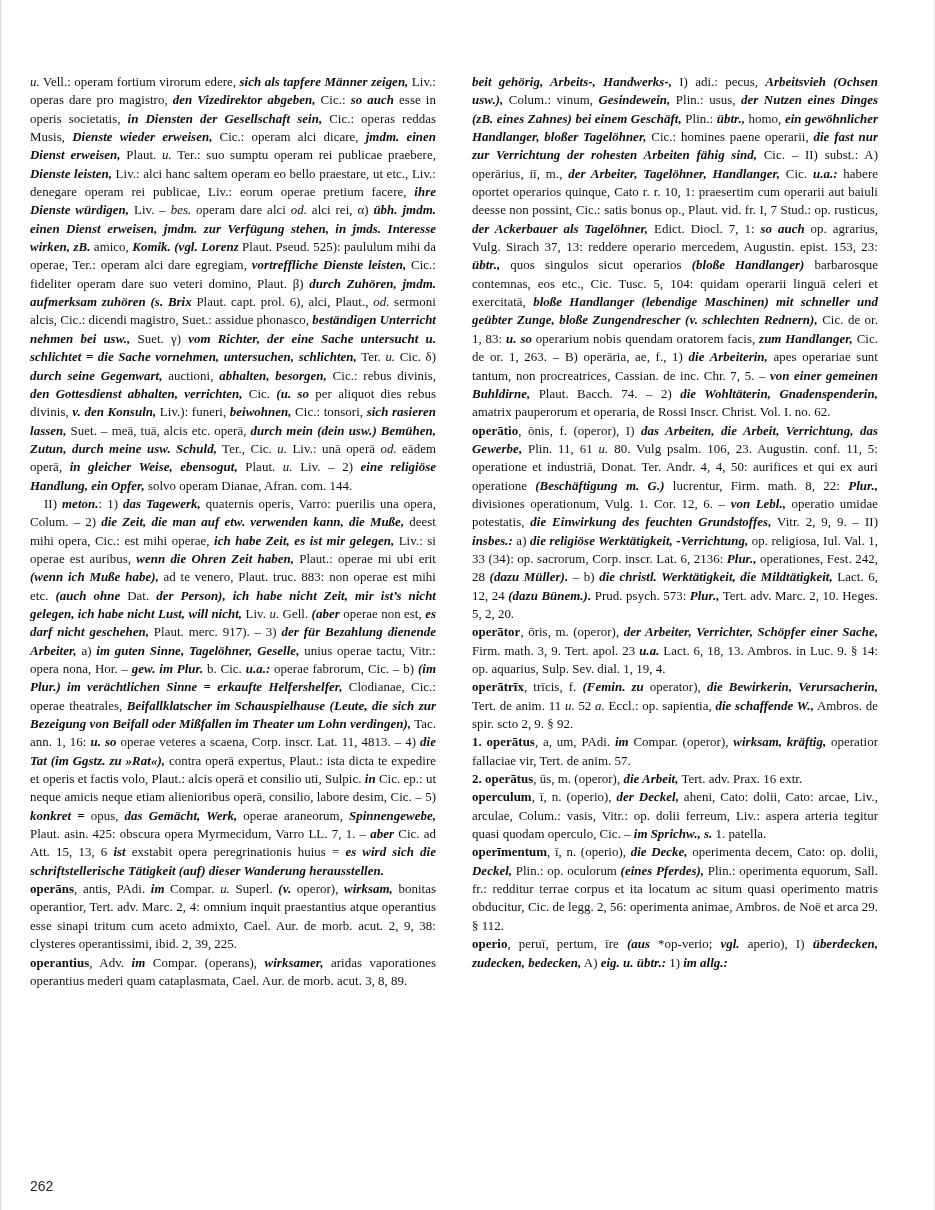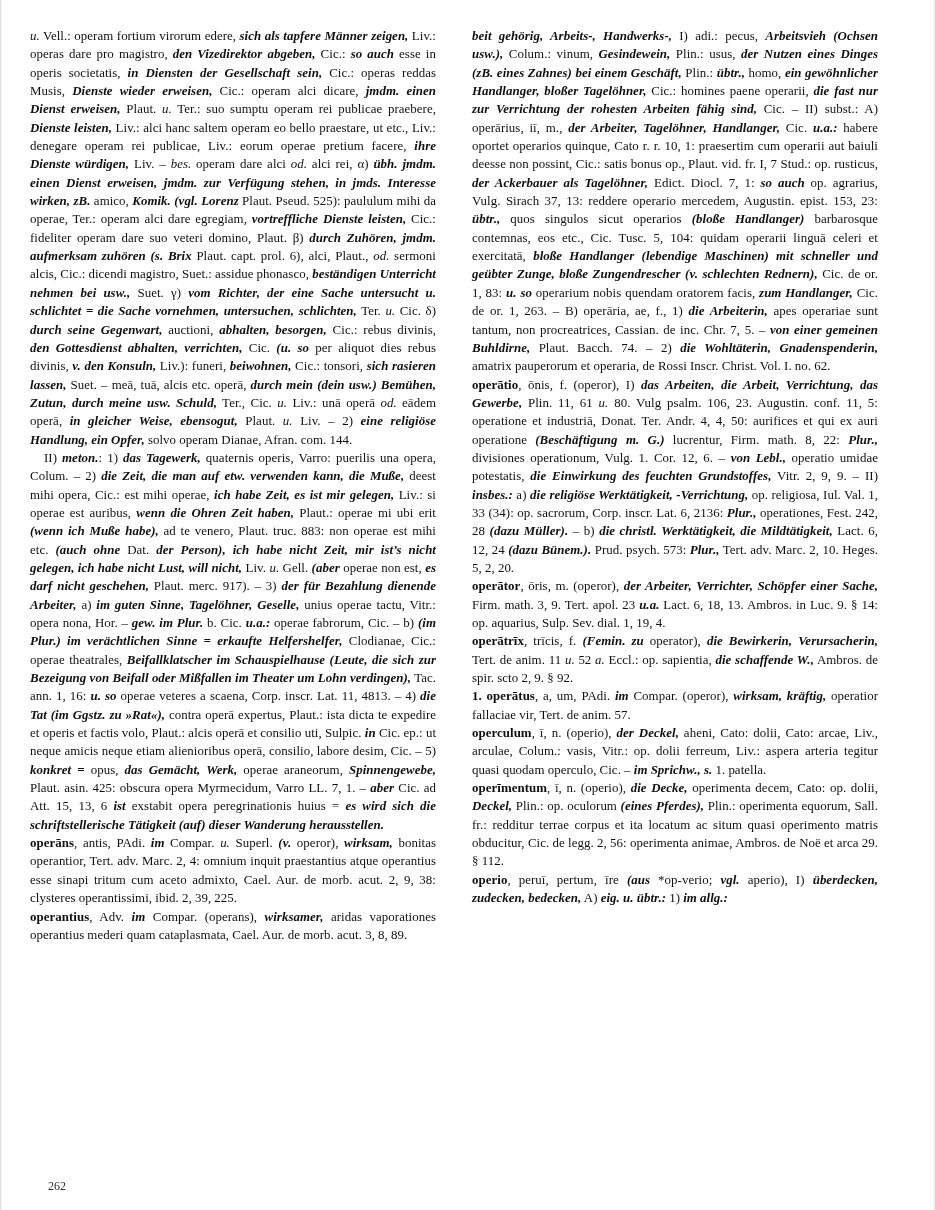--- a/index.html
+++ b/index.html
@@ -39,20 +39,21 @@
     left: 30px;
     top: 27px;
     width: 848px;
     height: 1128px;
     display: flex;
     gap: 36px;
   }
   .column {
     width: 406px;
     height: 100%;
+    margin-top: 46px;
   }
 
   .entry, .para {
     margin: 0;
     padding: 0;
     font-size: 12.9px;
     line-height: 18.35px;
     text-align: justify;
     text-justify: inter-word;
     -webkit-hyphens: none;
@@ -66,26 +67,26 @@
   
   .hw { font-weight: bold; }
   
   .gl { font-weight: bold; font-style: italic; }
   
   .it { font-style: italic; }
   
 
   #folio {
     position: absolute;
-    left: 48px;
+    left: 30px;
     top: 1180px;
-    font-size: 12px;
+    font-size: 14px;
     line-height: 13px;
     color: #2a2a2a;
-    font-family: Liberation Serif, serif;
+    font-family: Liberation Sans, sans-serif;
   }
 </style>
 </head>
 <body>
 
 <div id="page">
 
   <div class="scan-edge-left"></div>
   <div class="scan-edge-right"></div>
 
@@ -95,20 +96,21 @@
         <p class="entry indent"><span class="plain">II) </span><span class="gl">meton.</span><span class="plain">: 1) </span><span class="gl">das </span><span class="gl">Tagewerk,</span><span class="plain"> quaternis operis, Varro: puerilis una opera, Colum. – 2) </span><span class="gl">die </span><span class="gl">Zeit, die man auf etw. verwenden kann, die </span><span class="gl">Muße,</span><span class="plain"> deest mihi opera, Cic.: est mihi operae, </span><span class="gl">ich habe Zeit, es ist mir gelegen,</span><span class="plain"> Liv.: si operae est auribus, </span><span class="gl">wenn die Ohren Zeit haben,</span><span class="plain"> Plaut.: operae mi ubi erit </span><span class="gl">(wenn ich Muße habe),</span><span class="plain"> ad te venero, Plaut. truc. 883: non operae est mihi etc. </span><span class="gl">(auch ohne</span><span class="plain"> Dat. </span><span class="gl">der Person), ich habe nicht Zeit, mir ist’s nicht gelegen, ich habe nicht Lust, will nicht,</span><span class="plain"> Liv. </span><span class="it">u.</span><span class="plain"> Gell. </span><span class="gl">(aber</span><span class="plain"> operae non est, </span><span class="gl">es darf nicht geschehen,</span><span class="plain"> Plaut. merc. 917). – 3) </span><span class="gl">der für Bezahlung dienende </span><span class="gl">Arbeiter,</span><span class="plain"> a) </span><span class="gl">im guten Sinne, Tagelöhner, Geselle,</span><span class="plain"> unius operae tactu, Vitr.: opera nona, Hor. – </span><span class="gl">gew. im Plur.</span><span class="plain"> b. Cic. </span><span class="gl">u.a.:</span><span class="plain"> operae fabrorum, Cic. – b) </span><span class="gl">(im Plur.) im verächtlichen Sinne = erkaufte </span><span class="gl">Helfershelfer,</span><span class="plain"> Clodianae, Cic.: operae theatrales, </span><span class="gl">Beifallklatscher im Schauspielhause (Leute, die sich zur Bezeigung von Beifall oder Mißfallen im Theater um Lohn verdingen),</span><span class="plain"> Tac. ann. 1, 16: </span><span class="gl">u. so</span><span class="plain"> operae veteres a scaena, Corp. inscr. Lat. 11, 4813. – 4) </span><span class="gl">die </span><span class="gl">Tat (im Ggstz. zu »Rat«),</span><span class="plain"> contra operā expertus, Plaut.: ista dicta te expedire et operis et factis volo, Plaut.: alcis operā et consilio uti, Sulpic. </span><span class="gl">in</span><span class="plain"> Cic. ep.: ut neque amicis neque etiam alienioribus operā, consilio, labore desim, Cic. – 5) </span><span class="gl">konkret = </span><span class="plain">opus, </span><span class="gl">das </span><span class="gl">Gemächt, Werk,</span><span class="plain"> operae araneorum, </span><span class="gl">Spinnengewebe,</span><span class="plain"> Plaut. asin. 425: obscura opera Myrmecidum, Varro LL. 7, 1. – </span><span class="gl">aber</span><span class="plain"> Cic. ad Att. 15, 13, 6 </span><span class="gl">ist</span><span class="plain"> exstabit opera peregrinationis huius = </span><span class="gl">es wird sich die schriftstellerische Tätigkeit (auf) dieser Wanderung herausstellen.</span></p>
         <p class="entry"><span class="hw">operāns</span><span class="plain">, antis, PAdi. </span><span class="gl">im</span><span class="plain"> Compar. </span><span class="it">u.</span><span class="plain"> Superl. </span><span class="gl">(v.</span><span class="plain"> operor), </span><span class="gl">wirksam,</span><span class="plain"> bonitas operantior, Tert. adv. Marc. 2, 4: omnium inquit praestantius atque operantius esse sinapi tritum cum aceto admixto, Cael. Aur. de morb. acut. 2, 9, 38: clysteres operantissimi, ibid. 2, 39, 225.</span></p>
         <p class="entry"><span class="hw">operantius</span><span class="plain">, Adv. </span><span class="gl">im</span><span class="plain"> Compar. (operans), </span><span class="gl">wirksamer,</span><span class="plain"> aridas vaporationes operantius mederi quam cataplasmata, Cael. Aur. de morb. acut. 3, 8, 89.</span></p>
       </div>
     <div class="column" id="col-right">
         <p class="entry"><span class="gl">beit gehörig, Arbeits-, Handwerks-,</span><span class="plain"> I) adi.: pecus, </span><span class="gl">Arbeitsvieh (Ochsen usw.),</span><span class="plain"> Colum.: vinum, </span><span class="gl">Gesindewein,</span><span class="plain"> Plin.: usus, </span><span class="gl">der Nutzen eines Dinges (zB. eines Zahnes) bei einem Geschäft,</span><span class="plain"> Plin.: </span><span class="gl">übtr.,</span><span class="plain"> homo, </span><span class="gl">ein gewöhnlicher Handlanger, bloßer Tagelöhner,</span><span class="plain"> Cic.: homines paene operarii, </span><span class="gl">die fast nur zur Verrichtung der rohesten Arbeiten fähig sind,</span><span class="plain"> Cic. – II) subst.: A) operārius, iī, m., </span><span class="gl">der </span><span class="gl">Arbeiter, Tagelöhner, Handlanger,</span><span class="plain"> Cic. </span><span class="gl">u.a.:</span><span class="plain"> habere oportet operarios quinque, Cato r. r. 10, 1: praesertim cum operarii aut baiuli deesse non possint, Cic.: satis bonus op., Plaut. vid. fr. I, 7 Stud.: op. rusticus, </span><span class="gl">der Ackerbauer als Tagelöhner,</span><span class="plain"> Edict. Diocl. 7, 1: </span><span class="gl">so auch</span><span class="plain"> op. agrarius, Vulg. Sirach 37, 13: reddere operario mercedem, Augustin. epist. 153, 23: </span><span class="gl">übtr.,</span><span class="plain"> quos singulos sicut operarios </span><span class="gl">(bloße Handlanger)</span><span class="plain"> barbarosque contemnas, eos etc., Cic. Tusc. 5, 104: quidam operarii linguā celeri et exercitatā, </span><span class="gl">bloße Handlanger (lebendige Maschinen) mit schneller und geübter Zunge, bloße Zungendrescher (v. schlechten Rednern),</span><span class="plain"> Cic. de or. 1, 83: </span><span class="gl">u. so</span><span class="plain"> operarium nobis quendam oratorem facis, </span><span class="gl">zum Handlanger,</span><span class="plain"> Cic. de or. 1, 263. – B) operāria, ae, f., 1) </span><span class="gl">die </span><span class="gl">Arbeiterin,</span><span class="plain"> apes operariae sunt tantum, non procreatrices, Cassian. de inc. Chr. 7, 5. – </span><span class="gl">von einer gemeinen Buhldirne,</span><span class="plain"> Plaut. Bacch. 74. – 2) </span><span class="gl">die </span><span class="gl">Wohltäterin, Gnadenspenderin,</span><span class="plain"> amatrix pauperorum et operaria, de Rossi Inscr. Christ. Vol. I. no. 62.</span></p>
         <p class="entry"><span class="hw">operātio</span><span class="plain">, ōnis, f. (operor), I) </span><span class="gl">das </span><span class="gl">Arbeiten, die </span><span class="gl">Arbeit, Verrichtung, das </span><span class="gl">Gewerbe,</span><span class="plain"> Plin. 11, 61 </span><span class="it">u.</span><span class="plain"> 80. Vulg psalm. 106, 23. Augustin. conf. 11, 5: operatione et industriā, Donat. Ter. Andr. 4, 4, 50: aurifices et qui ex auri operatione </span><span class="gl">(Beschäftigung m. G.)</span><span class="plain"> lucrentur, Firm. math. 8, 22: </span><span class="gl">Plur.,</span><span class="plain"> divisiones operationum, Vulg. 1. Cor. 12, 6. – </span><span class="gl">von Lebl.,</span><span class="plain"> operatio umidae potestatis, </span><span class="gl">die Einwirkung des feuchten Grundstoffes,</span><span class="plain"> Vitr. 2, 9, 9. – II) </span><span class="gl">insbes.:</span><span class="plain"> a) </span><span class="gl">die religiöse </span><span class="gl">Werktätigkeit, -Verrichtung,</span><span class="plain"> op. religiosa, Iul. Val. 1, 33 (34): op. sacrorum, Corp. inscr. Lat. 6, 2136: </span><span class="gl">Plur.,</span><span class="plain"> operationes, Fest. 242, 28 </span><span class="gl">(dazu Müller).</span><span class="plain"> – b) </span><span class="gl">die christl. </span><span class="gl">Werktätigkeit, die </span><span class="gl">Mildtätigkeit,</span><span class="plain"> Lact. 6, 12, 24 </span><span class="gl">(dazu Bünem.).</span><span class="plain"> Prud. psych. 573: </span><span class="gl">Plur.,</span><span class="plain"> Tert. adv. Marc. 2, 10. Heges. 5, 2, 20.</span></p>
         <p class="entry"><span class="hw">operātor</span><span class="plain">, ōris, m. (operor), </span><span class="gl">der </span><span class="gl">Arbeiter, Verrichter, Schöpfer einer Sache,</span><span class="plain"> Firm. math. 3, 9. Tert. apol. 23 </span><span class="gl">u.a.</span><span class="plain"> Lact. 6, 18, 13. Ambros. in Luc. 9. § 14: op. aquarius, Sulp. Sev. dial. 1, 19, 4.</span></p>
         <p class="entry"><span class="hw">operātrīx</span><span class="plain">, trīcis, f. </span><span class="gl">(Femin. zu</span><span class="plain"> operator), </span><span class="gl">die </span><span class="gl">Bewirkerin, Verursacherin,</span><span class="plain"> Tert. de anim. 11 </span><span class="it">u.</span><span class="plain"> 52 </span><span class="it">a.</span><span class="plain"> Eccl.: op. sapientia, </span><span class="gl">die schaffende W.,</span><span class="plain"> Ambros. de spir. scto 2, 9. § 92.</span></p>
         <p class="entry"><span class="hw">1. operātus</span><span class="plain">, a, um, PAdi. </span><span class="gl">im</span><span class="plain"> Compar. (operor), </span><span class="gl">wirksam, kräftig,</span><span class="plain"> operatior fallaciae vir, Tert. de anim. 57.</span></p>
+        <p class="entry"><span class="hw">2. operātus</span><span class="plain">, ūs, m. (operor), </span><span class="gl">die </span><span class="gl">Arbeit,</span><span class="plain"> Tert. adv. Prax. 16 extr.</span></p>
         <p class="entry"><span class="hw">operculum</span><span class="plain">, ī, n. (operio), </span><span class="gl">der </span><span class="gl">Deckel,</span><span class="plain"> aheni, Cato: dolii, Cato: arcae, Liv., arculae, Colum.: vasis, Vitr.: op. dolii ferreum, Liv.: aspera arteria tegitur quasi quodam operculo, Cic. – </span><span class="gl">im Sprichw., s.</span><span class="plain"> 1. patella.</span></p>
         <p class="entry"><span class="hw">operīmentum</span><span class="plain">, ī, n. (operio), </span><span class="gl">die </span><span class="gl">Decke,</span><span class="plain"> operimenta decem, Cato: op. dolii, </span><span class="gl">Deckel,</span><span class="plain"> Plin.: op. oculorum </span><span class="gl">(eines Pferdes),</span><span class="plain"> Plin.: operimenta equorum, Sall. fr.: redditur terrae corpus et ita locatum ac situm quasi operimento matris obducitur, Cic. de legg. 2, 56: operimenta animae, Ambros. de Noë et arca 29. § 112.</span></p>
         <p class="entry"><span class="hw">operio</span><span class="plain">, peruī, pertum, īre </span><span class="gl">(aus</span><span class="plain"> *op-verio; </span><span class="gl">vgl.</span><span class="plain"> aperio), I) </span><span class="gl">überdecken, zudecken, bedecken,</span><span class="plain"> A) </span><span class="gl">eig. u. übtr.:</span><span class="plain"> 1) </span><span class="gl">im allg.:</span></p>
       </div>
   </div>
 
   <div id="folio">262</div>
 
 </div>
 

